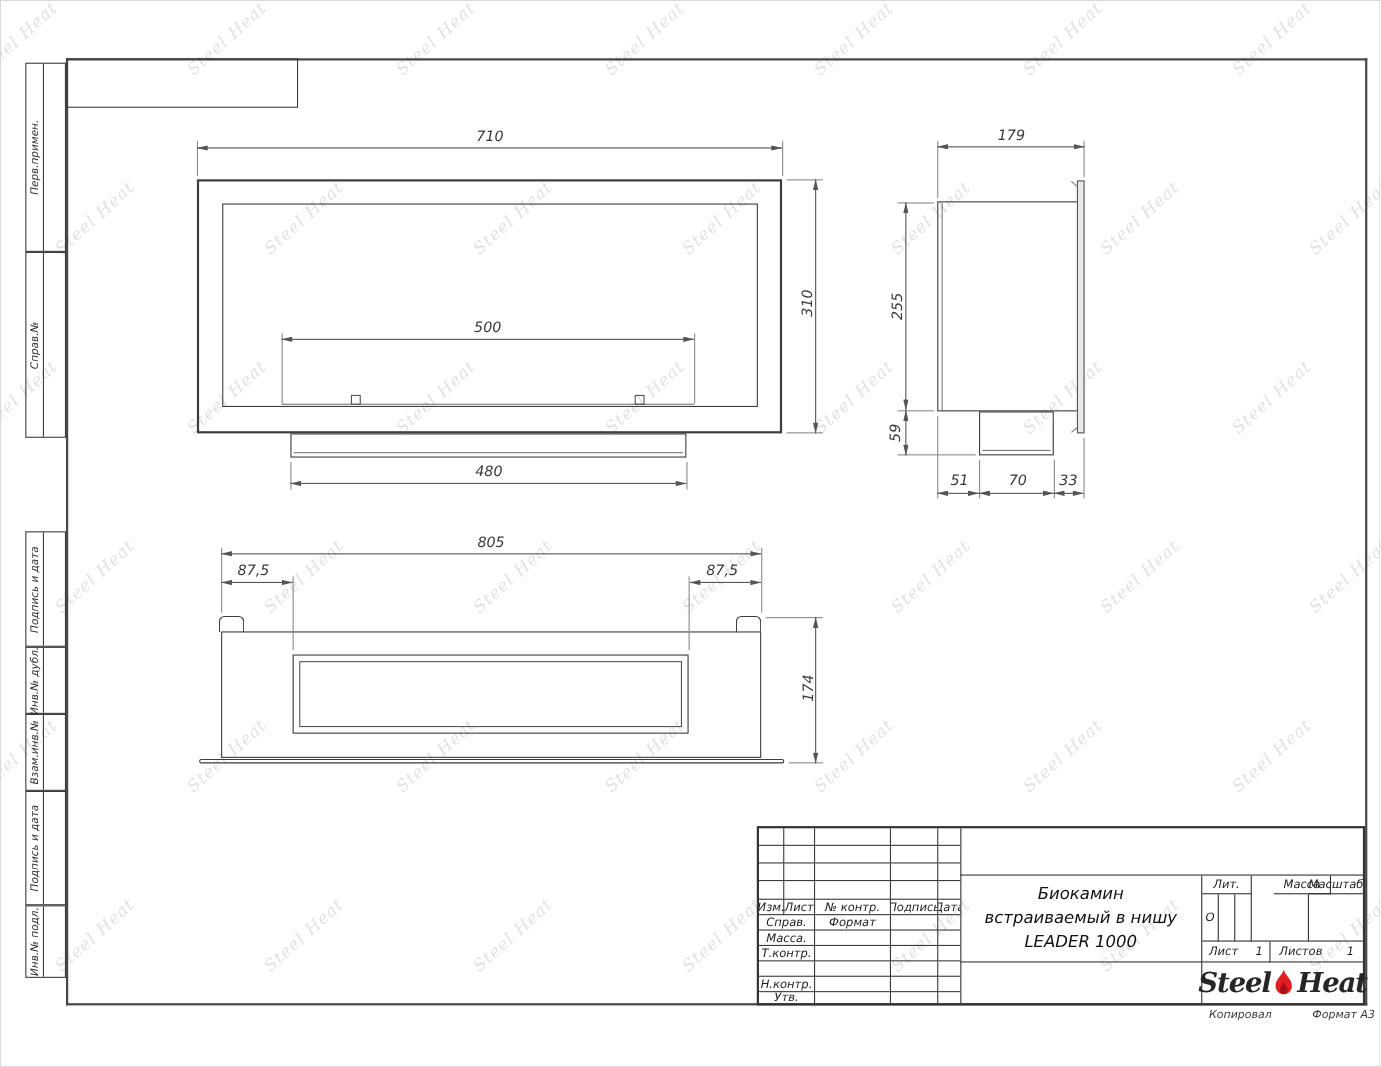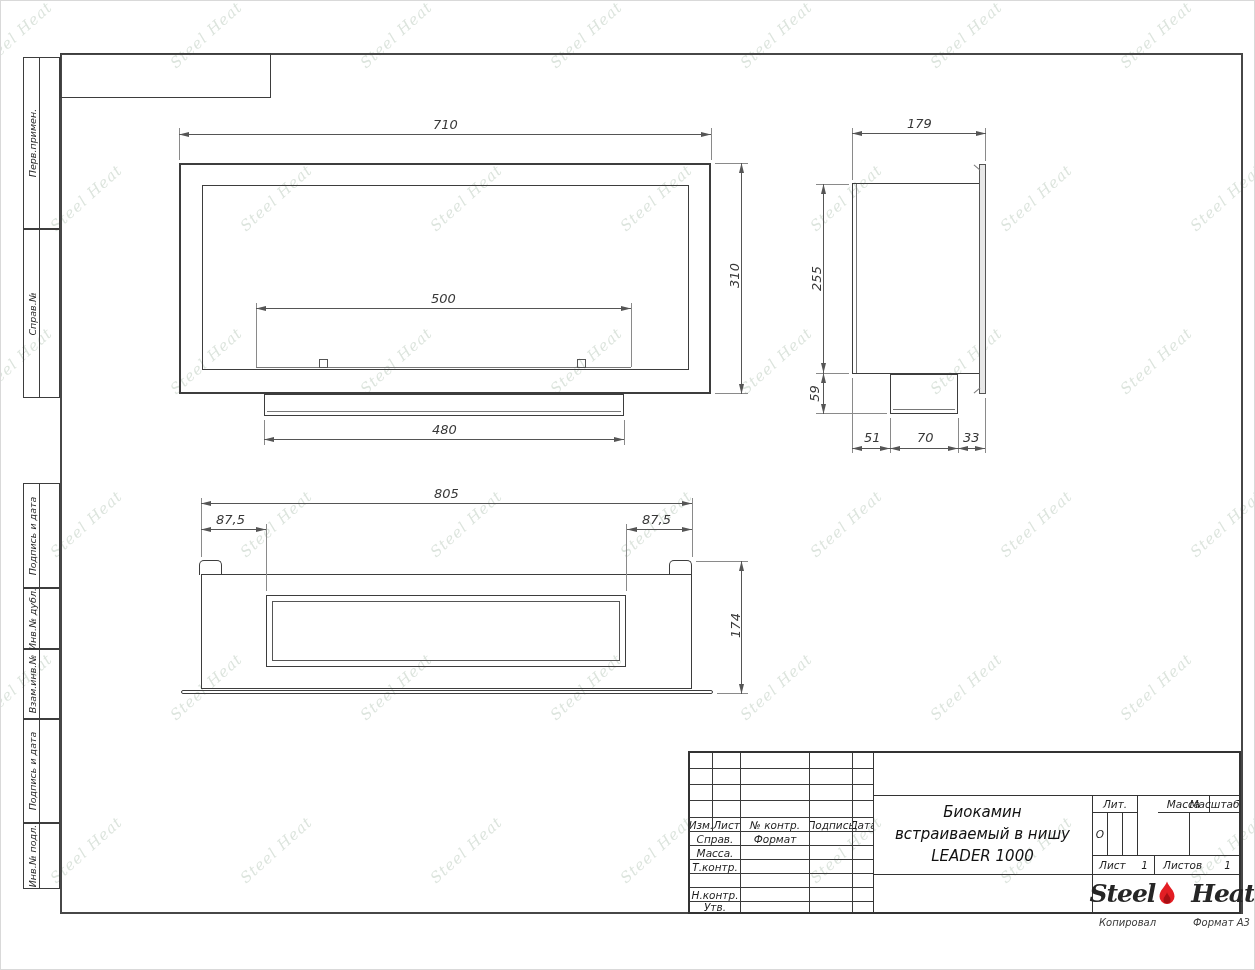--- a/index.html
+++ b/index.html
@@ -37,21 +37,21 @@
       font:italic 10.5px "DejaVu Sans",sans-serif;display:flex;align-items:center;justify-content:center;
       overflow:hidden;white-space:nowrap;}
   .tb-left{position:absolute;left:0;top:0;width:183px;height:159px;display:grid;
       grid-template-columns:23px 28px 69px 43px 1fr;
       grid-template-rows:16px 16px 16px 17px 14px 14px 14px 14px 14px 14px 1fr;border-right:1px solid #333;}
   .abs{position:absolute;box-sizing:border-box;}
   .bb{border-bottom:1px solid #333;} .br{border-right:1px solid #333;}
   .cc{display:flex;align-items:center;justify-content:center;}
   .ttl{font:italic 15px "DejaVu Sans",sans-serif;color:#111;text-align:center;line-height:1.45;}
   .small-i{font:italic 10.5px "DejaVu Sans",sans-serif;}
-  .logo-txt{font:italic 700 25px "DejaVu Serif",serif;color:#262626;letter-spacing:-1px;margin-left:12px;}
+  .logo-txt{font:italic 700 25px "DejaVu Serif",serif;color:#262626;letter-spacing:-1px;}
   .under-frame{position:absolute;font:italic 10px "DejaVu Sans",sans-serif;color:#3b3b3b;text-align:center;}
 </style>
 </head>
 <body>
 
 <div class="sheet">
 
   <div id="wm-layer">
       <span class="wm" style="left: -30px; top: 25px;">Steel Heat</span>
       <span class="wm" style="left: 160px; top: 25px;">Steel Heat</span>

